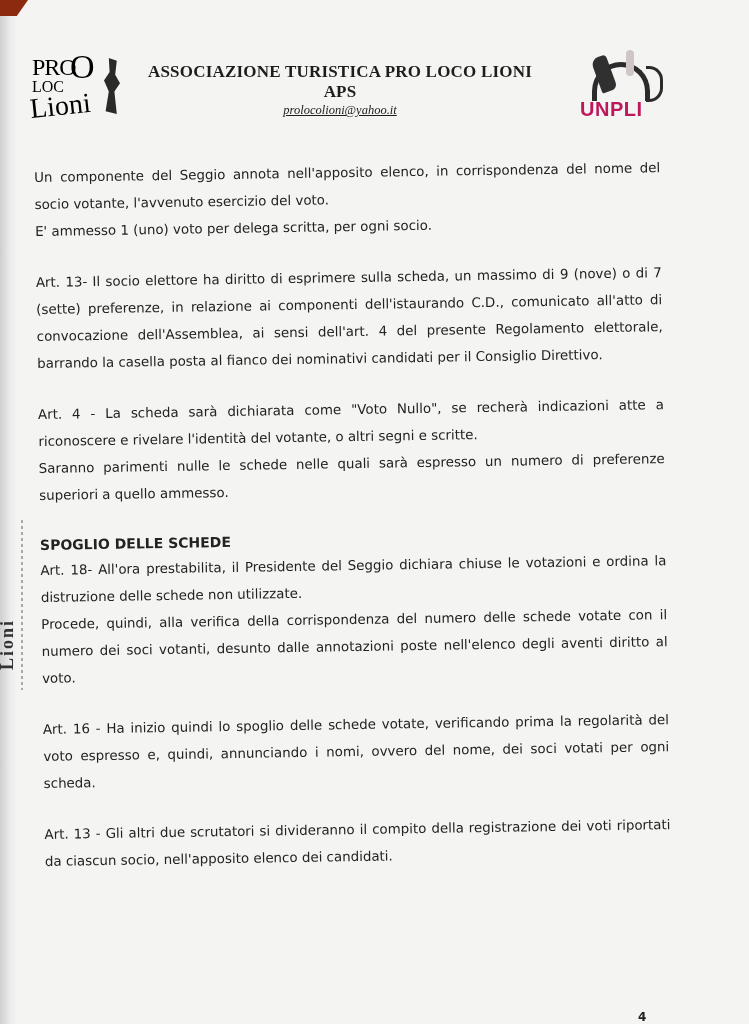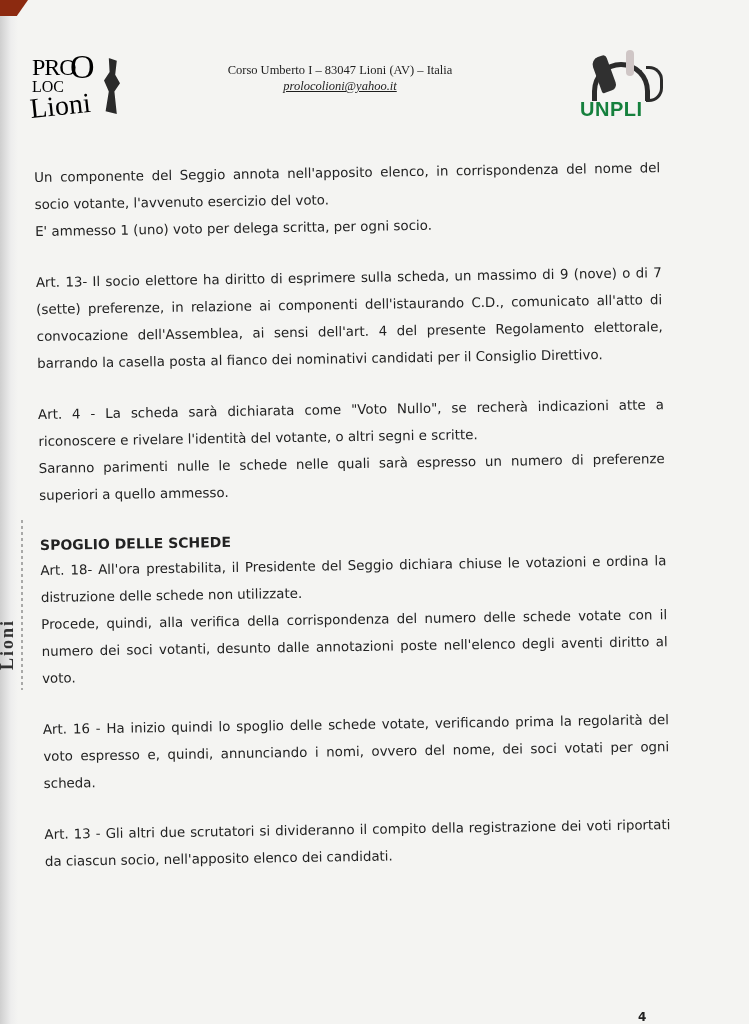--- a/index.html
+++ b/index.html
@@ -50,21 +50,21 @@
   .logo-right .person {
     position: absolute; left: 48px; top: 0; width: 8px; height: 26px;
     background: #cfc6c6; border-radius: 4px;
   }
   .logo-right .archer {
     position: absolute; left: 68px; top: 16px; width: 14px; height: 30px;
     border: 3px solid #2b2b2b; border-left: none; border-radius: 0 14px 14px 0;
   }
   .logo-right .unpli {
     position: absolute; left: 2px; top: 48px; font-size: 20px; font-weight: bold;
-    color: #15803d; letter-spacing: 0.5px;
+    color: #be185d; letter-spacing: 0.5px;
   }
   .content {
     position: absolute; left: 34px; top: 164px; width: 626px;
     font-family: "DejaVu Sans", sans-serif; font-size: 13.4px; line-height: 27px;
     color: #222;
     transform: rotate(-0.9deg); transform-origin: left top;
   }
   .para { margin: 0; text-align: justify; }
   .para + .para { margin-top: 0; }
   .gap { height: 24px; }
@@ -97,21 +97,21 @@
 <div class="header">
   <div class="logo-left">
     <span class="pro">PRO</span>
     <span class="o">O</span>
     <span class="loc">LOC</span>
     <span class="lioni">Lioni</span>
     <span class="figure"></span>
   </div>
 
   <div class="org-block">
-    <div class="org-addr">Corso Umberto I – 83047 Lioni (AV) – Italia</div>
+    <div class="org-name">ASSOCIAZIONE TURISTICA PRO LOCO LIONI APS</div>
     <div class="org-email">
       <span>prolocolioni@yahoo.it</span>
     </div>
   </div>
 
   <div class="logo-right">
     <span class="arc"></span>
     <span class="italy"></span>
     <span class="person"></span>
     <span class="archer"></span>

